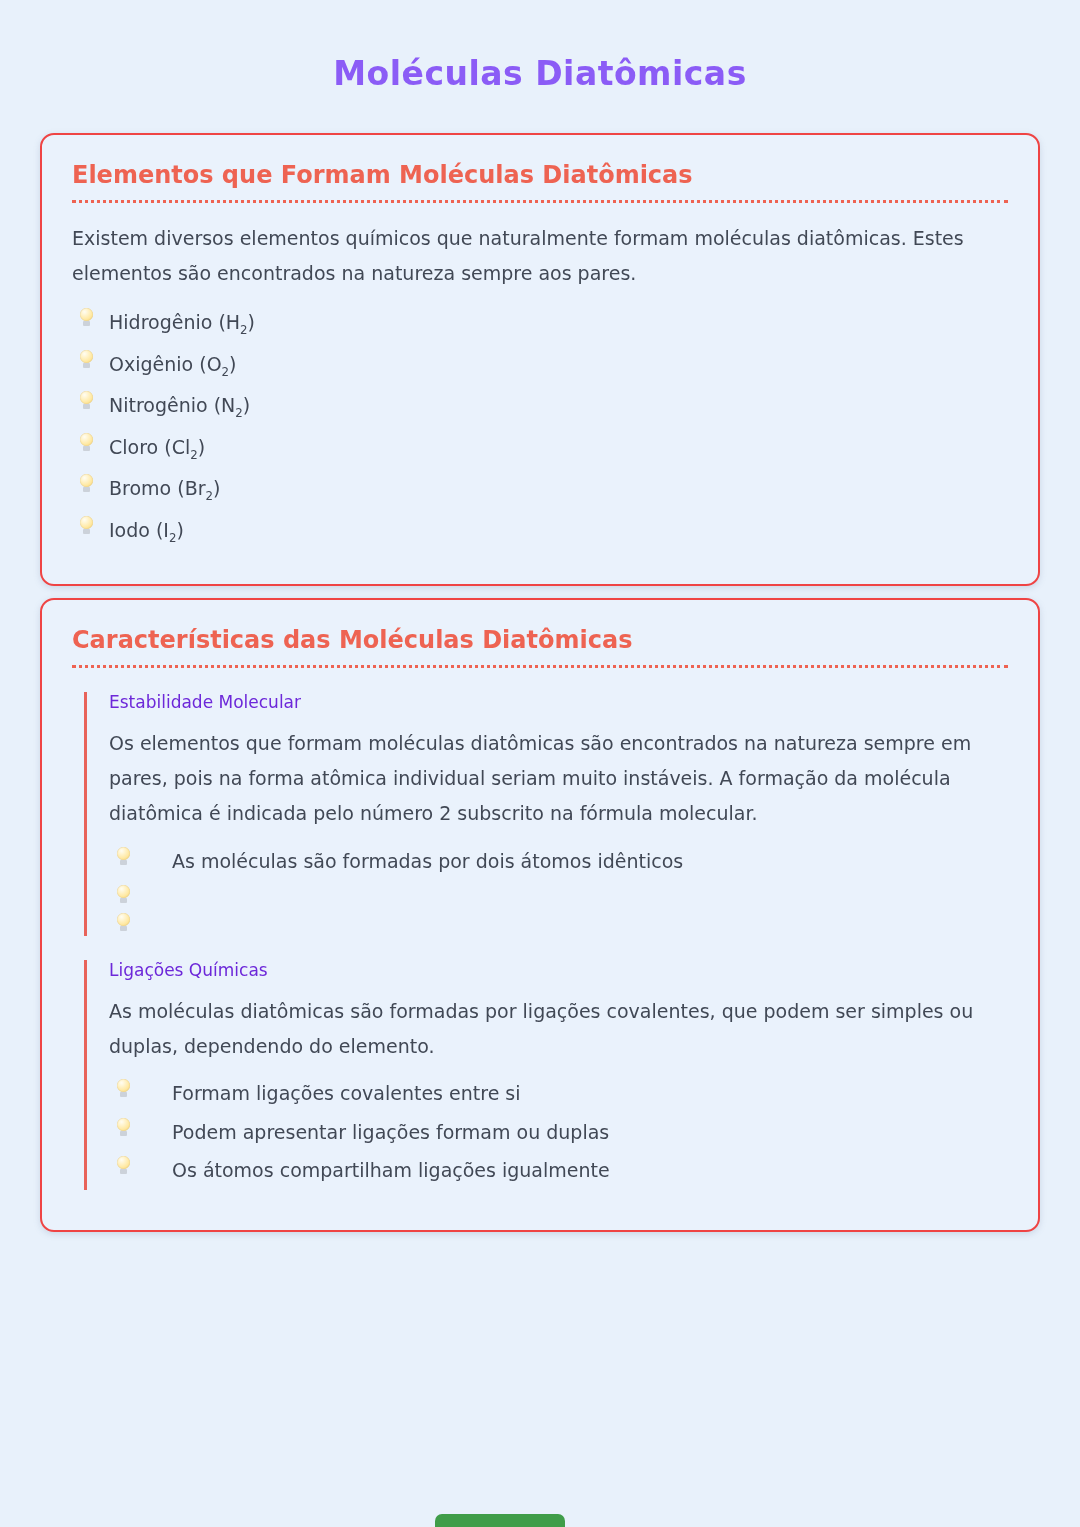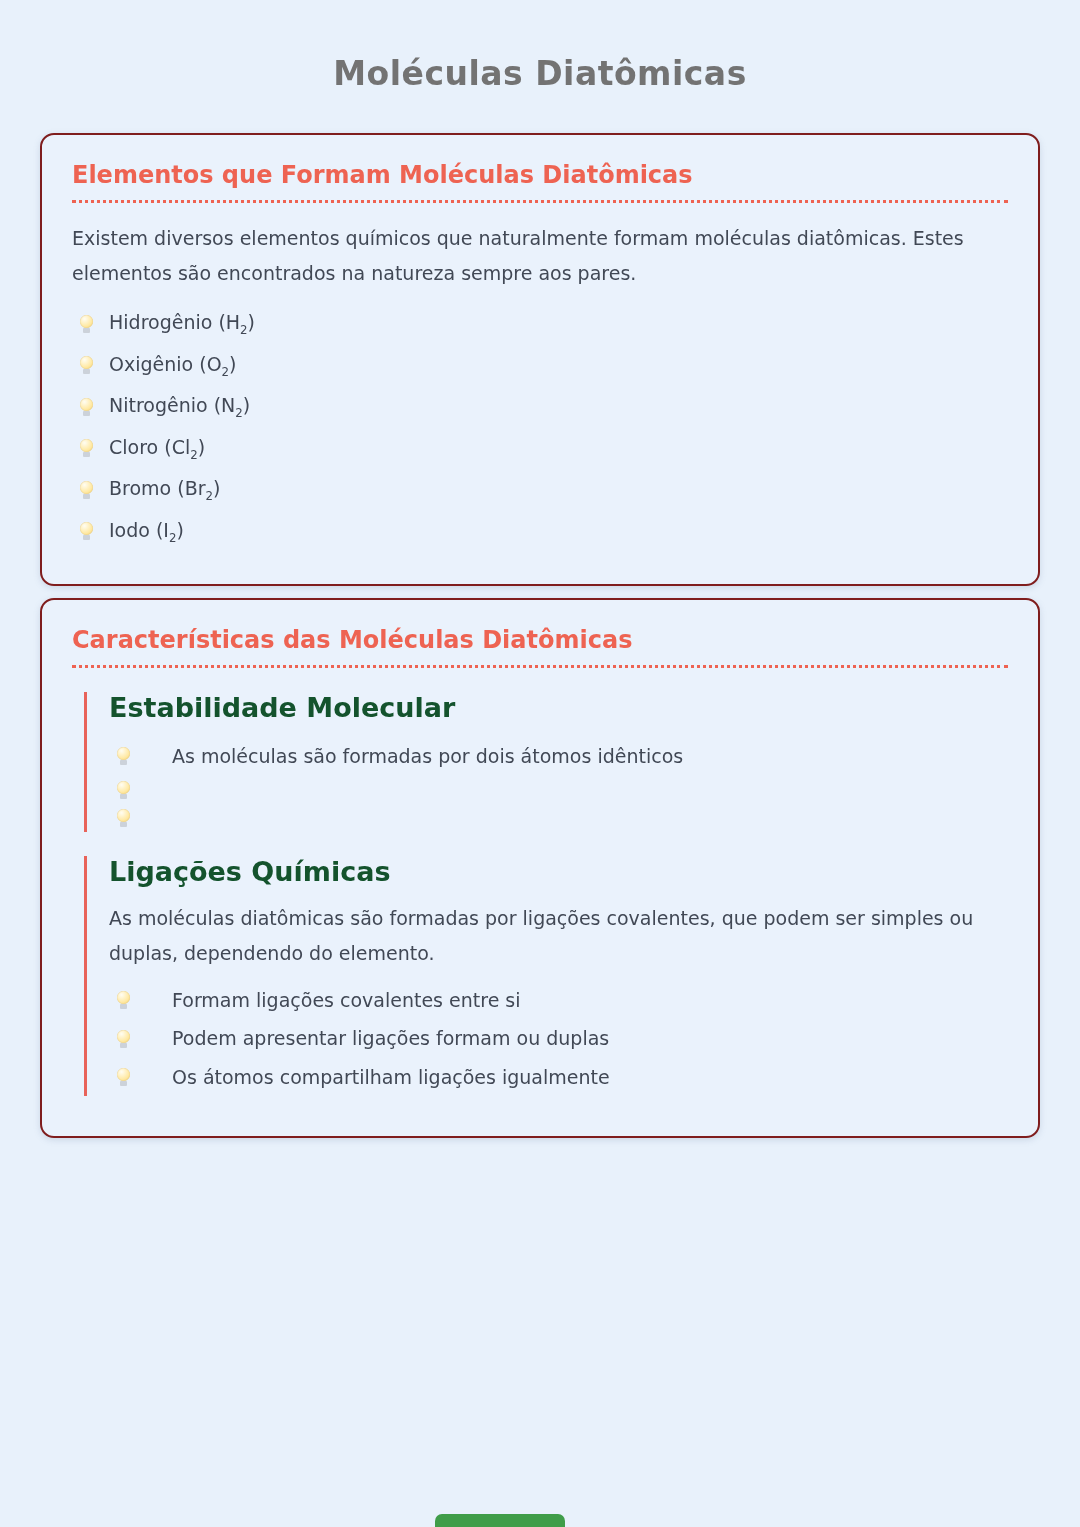--- a/index.html
+++ b/index.html
@@ -10,25 +10,25 @@
     position: relative;
     font-family: "DejaVu Sans", sans-serif;
     color: #414855;
     overflow: hidden;
   }
   .page-title {
     text-align: center;
     padding-top: 54px;
     font-size: 33px;
     font-weight: bold;
-    color: #737373;
+    color: #8b5cf6;
     letter-spacing: 0.5px;
   }
   .card {
-    border: 2px solid #7f1d1d;
+    border: 2px solid #ef4444;
     border-radius: 14px;
     margin: 0 40px;
     padding: 26px 30px 32px 30px;
     background: #eaf2fc;
     box-shadow: 0 2px 6px rgba(120,140,170,0.25);
   }
   .card-1 { margin-top: 40px; }
   .card-2 { margin-top: 12px; }
   .card-heading {
     color: #ee6352;
@@ -39,21 +39,20 @@
     margin-bottom: 18px;
   }
   .intro {
     font-size: 19px;
     line-height: 1.85;
     margin-bottom: 12px;
   }
   ul { list-style: none; }
   .bullet-row {
     display: flex;
-    align-items: center;
     gap: 16px;
     padding: 5px 0;
     font-size: 19px;
   }
   .bullet-row .text { line-height: 1.5; }
   .bulb-icon {
     position: relative;
     width: 13px;
     height: 18px;
     flex: 0 0 13px;
@@ -76,23 +75,23 @@
     background: #ccd2da;
     border-radius: 1px;
   }
   sub { font-size: 0.62em; }
   .subsection {
     border-left: 3px solid #e8635a;
     margin: 24px 0 8px 12px;
     padding-left: 22px;
   }
   .sub-heading {
-    color: #14532d;
-    font-size: 27px;
-    font-weight: bold;
+    color: #6d28d9;
+    font-size: 17px;
+    font-weight: normal;
     margin-bottom: 14px;
   }
   .sub-body {
     font-size: 19px;
     line-height: 1.85;
     margin-bottom: 10px;
   }
   .sub-list .bullet-row { padding: 5px 0; gap: 42px; }
   .partial-green-badge {
     position: absolute;
@@ -138,20 +137,21 @@
       <span class="text"><span>Iodo (I</span><sub>2</sub><span>)</span></span>
     </li>
   </ul>
 </section>
 
 <section class="card card-2">
   <h2 class="card-heading">Características das Moléculas Diatômicas</h2>
 
   <div class="subsection">
     <h3 class="sub-heading">Estabilidade Molecular</h3>
+    <p class="sub-body">Os elementos que formam moléculas diatômicas são encontrados na natureza sempre em pares, pois na forma atômica individual seriam muito instáveis. A formação da molécula diatômica é indicada pelo número 2 subscrito na fórmula molecular.</p>
     <ul class="sub-list">
       <li class="bullet-row">
         <span class="bulb-icon"></span>
         <span class="text">As moléculas são formadas por dois átomos idênticos</span>
       </li>
       <li class="bullet-row">
         <span class="bulb-icon"></span>
       </li>
       <li class="bullet-row">
         <span class="bulb-icon"></span>

